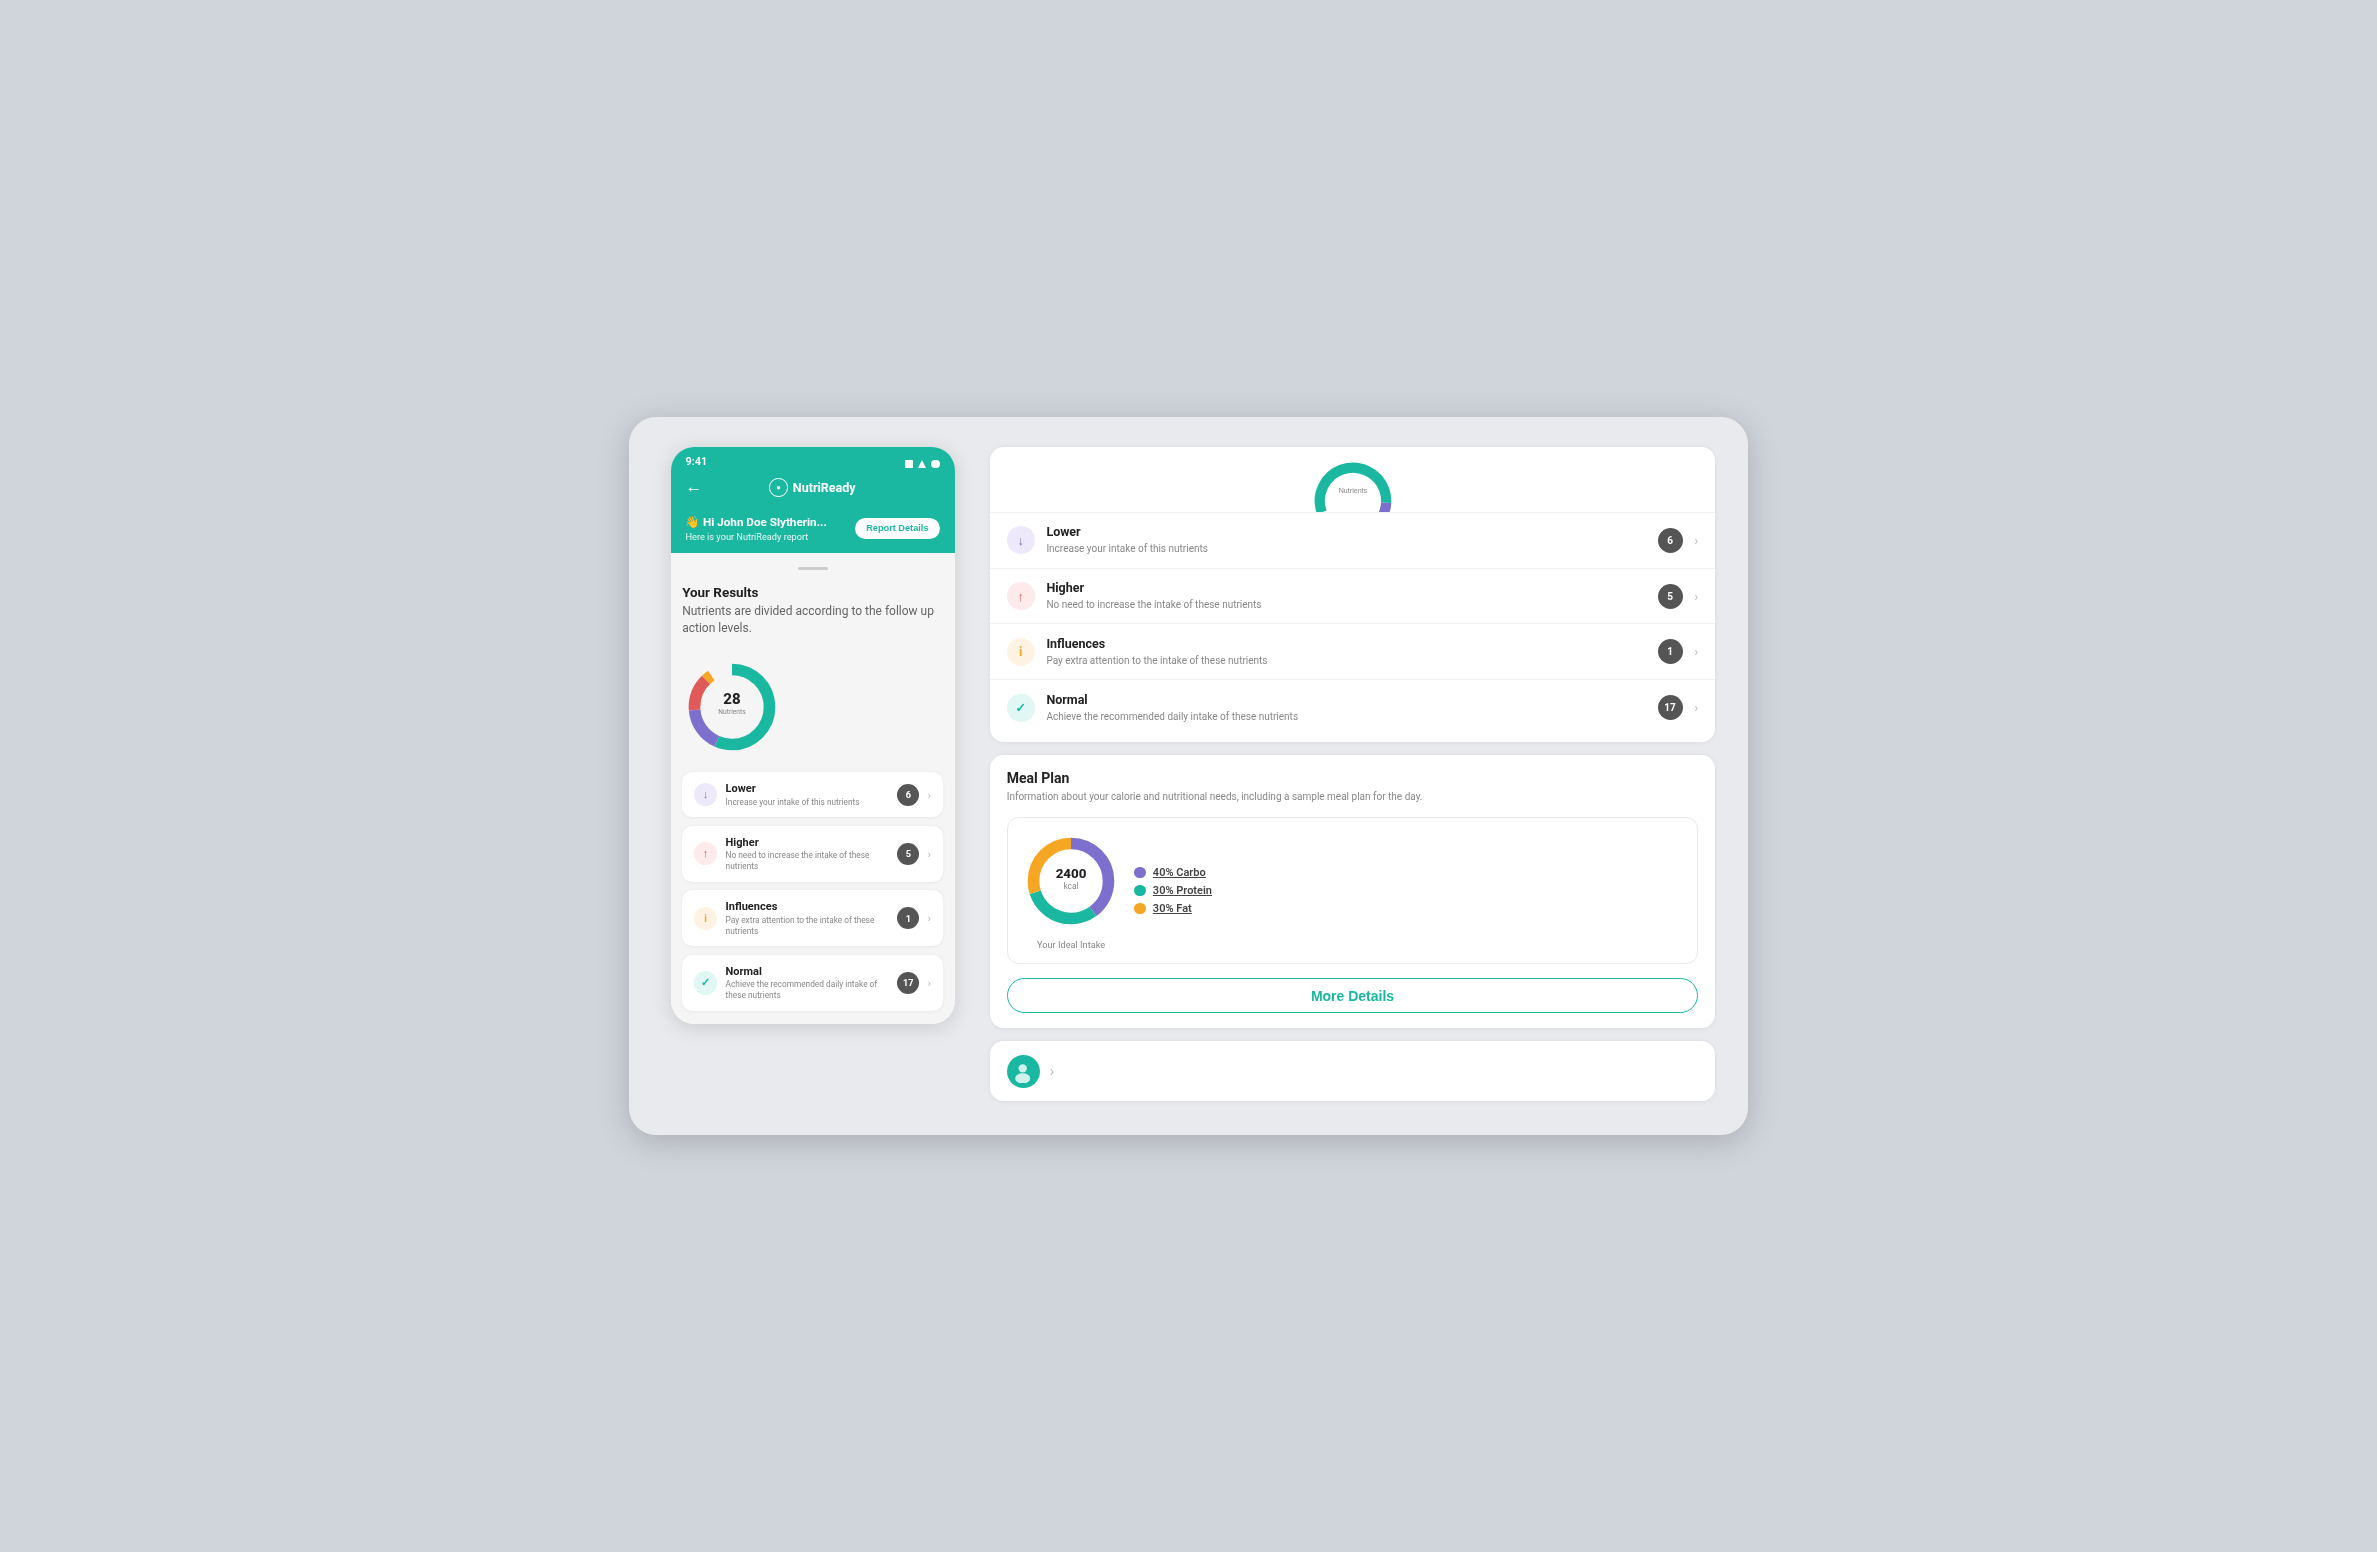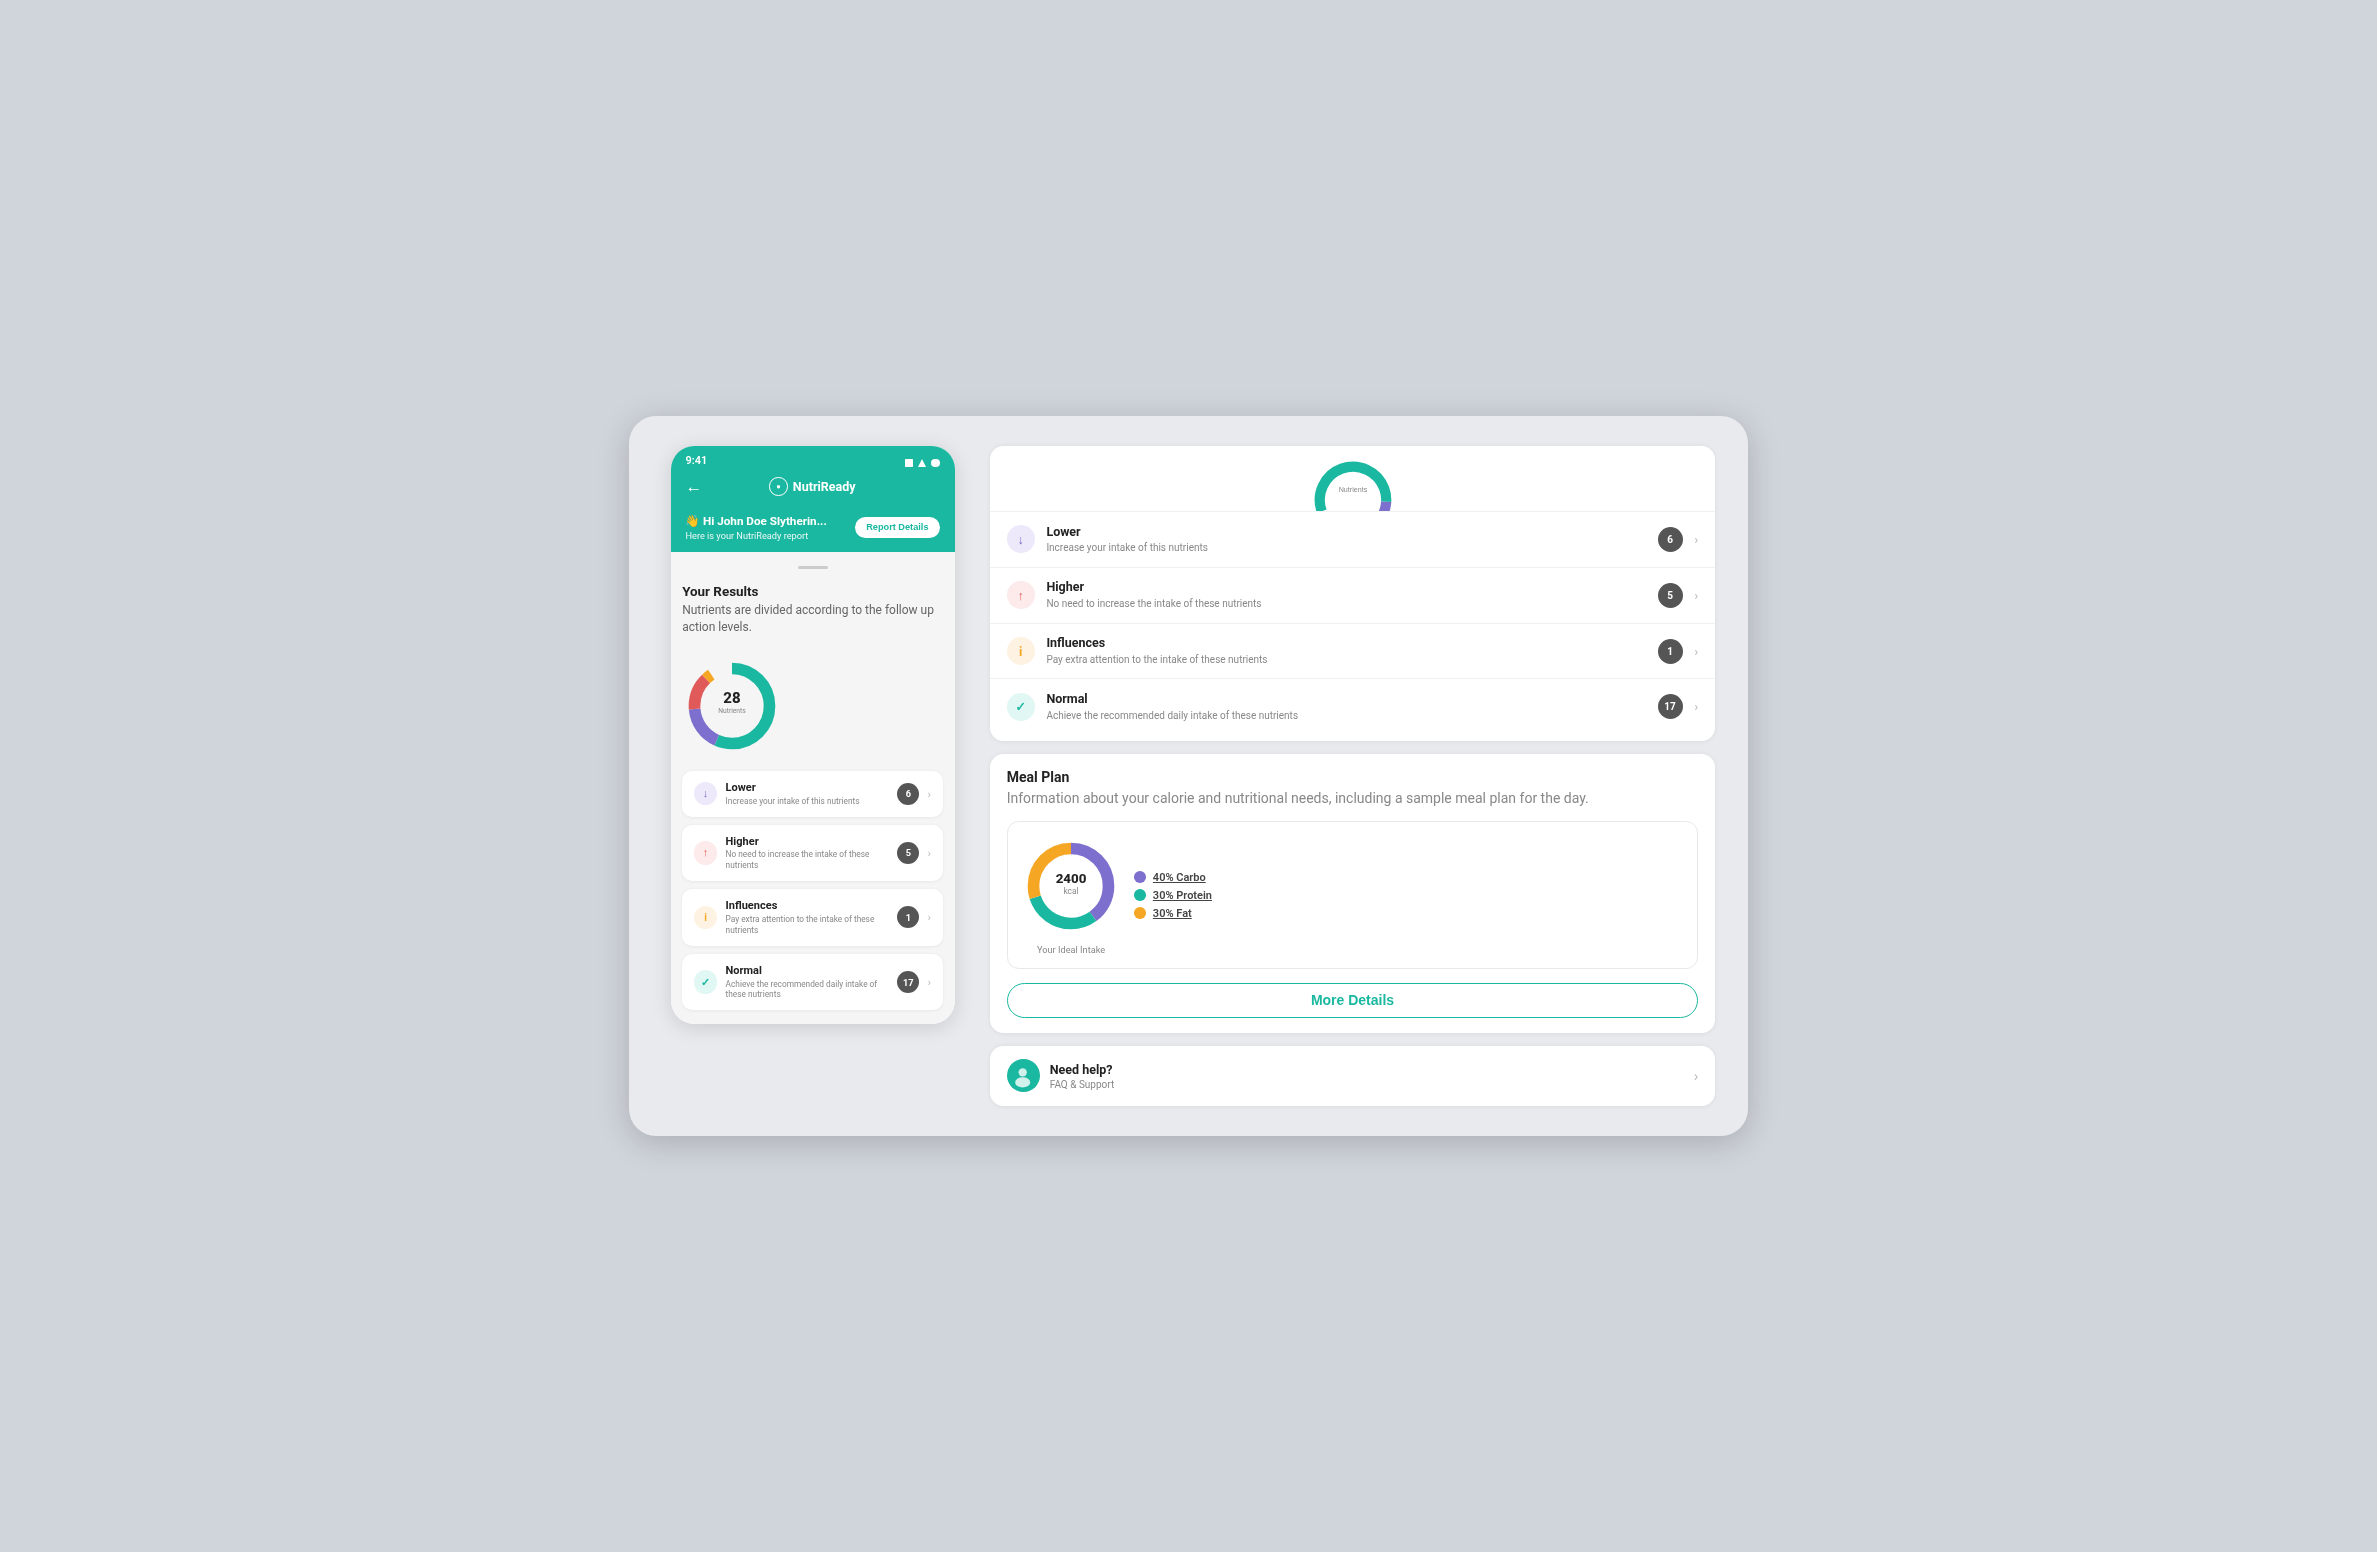--- a/index.html
+++ b/index.html
@@ -253,21 +253,21 @@
       margin-bottom: 13.4px;
       box-shadow: 0 0.8px 5px rgba(0,0,0,0.06);
     }
     .section-title {
       font-size: 14px;
       font-weight: 700;
       color: #222;
       margin-bottom: 3.3px;
     }
     .section-subtitle {
-      font-size: 14px;
+      font-size: 10px;
       color: #888;
       line-height: 1.4;
       margin-bottom: 13px;
     }
     .meal-card {
       border: 0.8px solid #e8e8e8;
       border-radius: 11.7px;
       padding: 13.4px;
       display: flex;
       align-items: center;
@@ -539,21 +539,17 @@
       <button class="more-details-btn">More Details</button>
     </div>
 
     <div class="help-section">
       <div class="help-avatar">
         <svg width="23.4" height="23.4" viewBox="0 0 28 28">
           <circle cx="14" cy="10" r="5" fill="white" opacity="0.8"></circle>
           <ellipse cx="14" cy="22" rx="9" ry="6" fill="white" opacity="0.8"></ellipse>
         </svg>
       </div>
-      <div class="help-text">
-        <div class="help-title">Need help?</div>
-        <div class="help-sub">FAQ &amp; Support</div>
-      </div>
       <span class="help-chevron">›</span>
     </div>
   </div>
 </div>
 
 
 </body></html>

